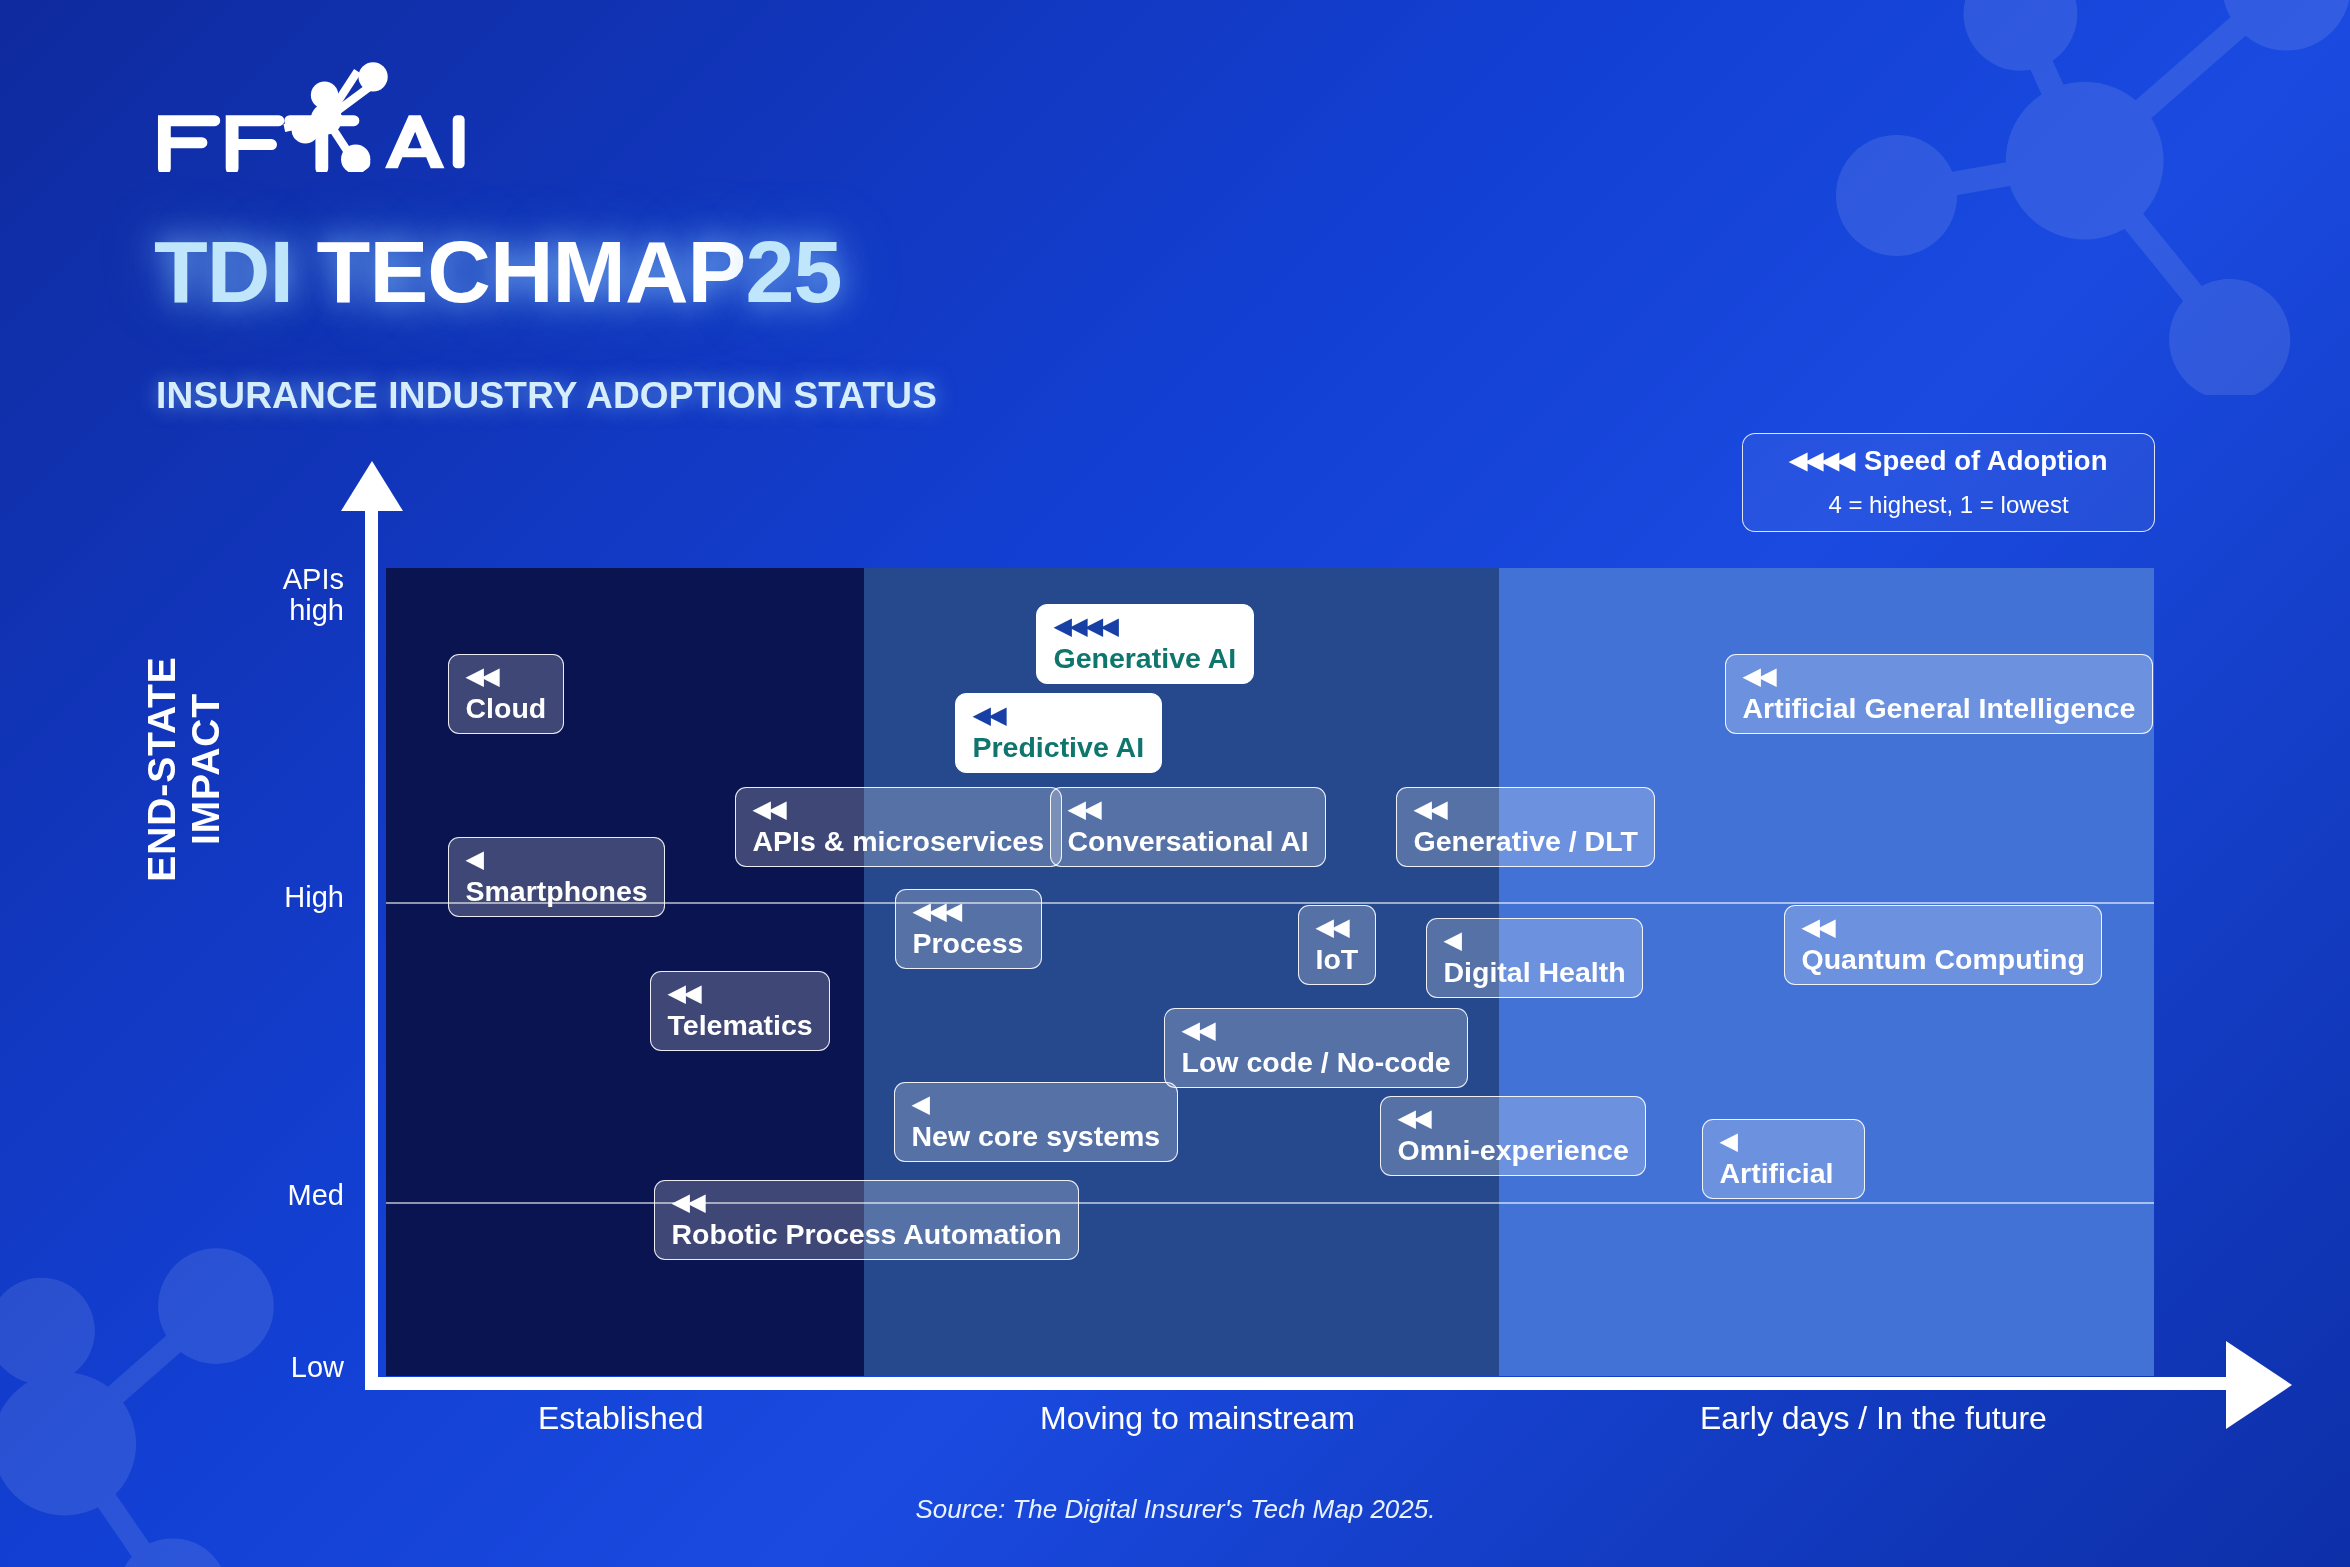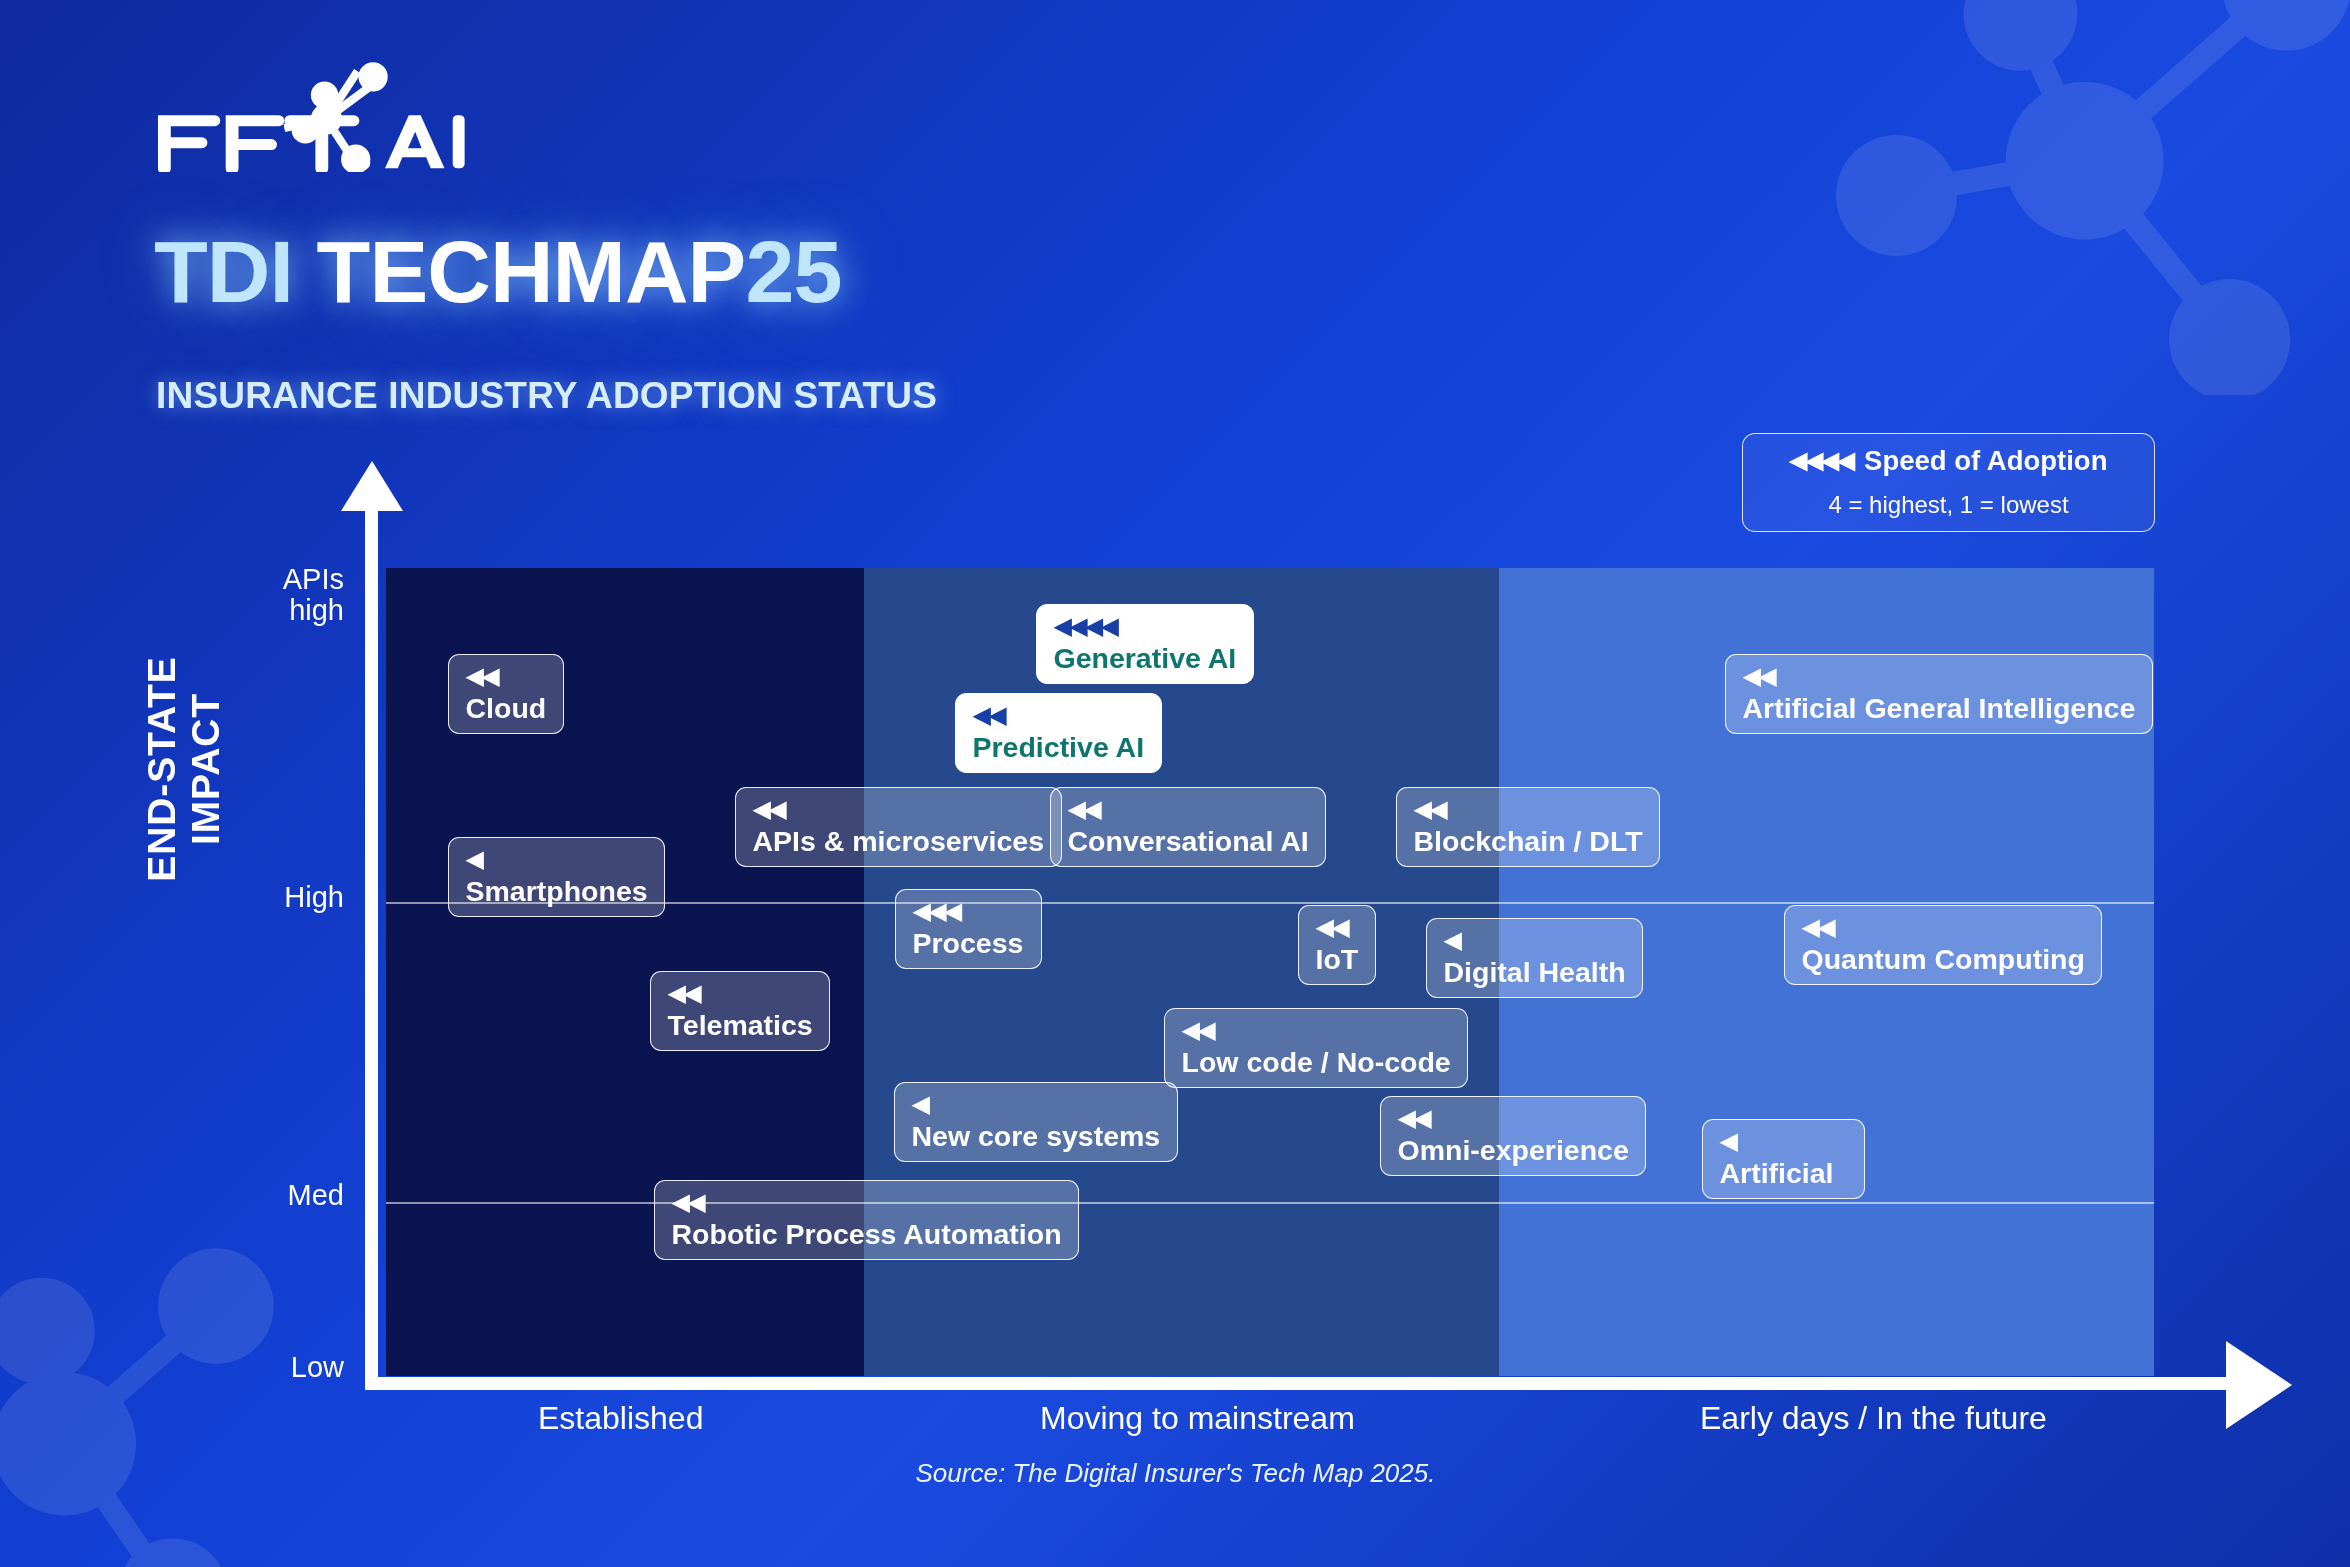--- a/index.html
+++ b/index.html
@@ -100,21 +100,21 @@
   .ytick {
     position: absolute; right: 2007px; width: 202px;
     text-align: right; color: #fff; font-size: 29px; line-height: 1.08;
   }
   .xtick {
     position: absolute; top: 1400px;
     color: #fff; font-size: 32px; white-space: nowrap;
   }
 
   .source {
-    position: absolute; left: 0; top: 1458px; width: 2351px;
+    position: absolute; left: 0; top: 1494px; width: 2351px;
     text-align: center; color: #e9f2ff;
     font-size: 26px; font-style: italic;
   }
 
   
   .card {
     position: absolute;
     border: 1.8px solid rgba(255,255,255,.9);
     border-radius: 11px;
     background: rgba(255,255,255,.22);
@@ -262,21 +262,21 @@
     <div class="card" style="left: 735px; top: 787px; min-width: 294px;">
       <div class="arrows">◀◀</div>
       <div class="label">APIs &amp; microservices</div>
     </div>
     <div class="card" style="left: 1050px; top: 787px; min-width: 264px;">
       <div class="arrows">◀◀</div>
       <div class="label">Conversational AI</div>
     </div>
     <div class="card" style="left: 1396px; top: 787px; min-width: 241px;">
       <div class="arrows">◀◀</div>
-      <div class="label">Blockchain / DLT</div>
+      <div class="label">Generative / DLT</div>
     </div>
     <div class="card" style="left: 895px; top: 889px; min-width: 147px;">
       <div class="arrows">◀◀◀</div>
       <div class="label">Process</div>
     </div>
     <div class="card" style="left: 1298px; top: 905px; min-width: 72px;">
       <div class="arrows">◀◀</div>
       <div class="label">IoT</div>
     </div>
     <div class="card" style="left: 1426px; top: 918px; min-width: 209px;">

